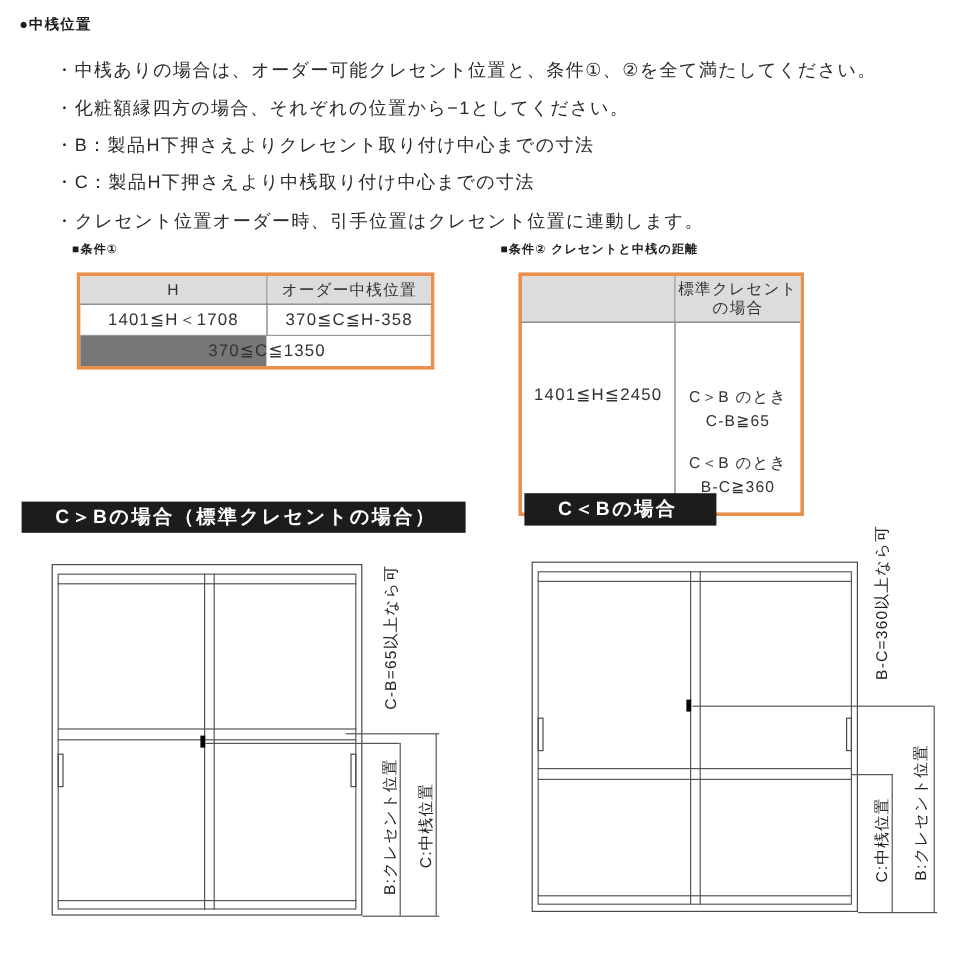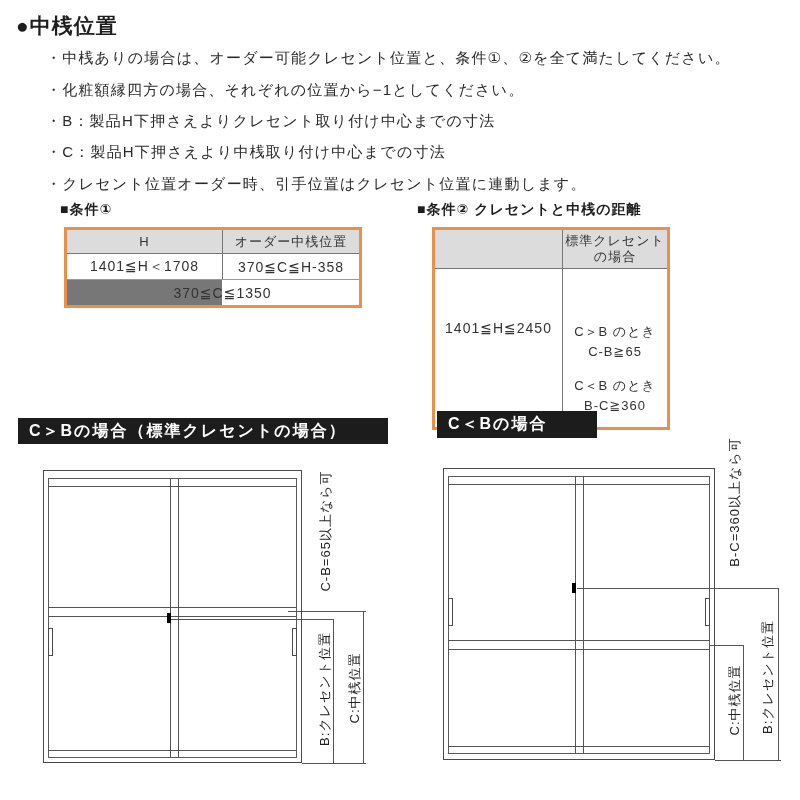--- a/index.html
+++ b/index.html
@@ -1,35 +1,35 @@
 <!DOCTYPE html>
 <html><head>
 <meta charset="utf-8">
 <style>
   html,body{margin:0;padding:0;background:#fff;}
   #page{position:relative;width:800px;height:800px;background:#ffffff;overflow:hidden;
         font-family:"Liberation Sans","DejaVu Sans",sans-serif;color:#222;}
   .abs{position:absolute;}
   
-  .doc-title{left:16px;top:12px;font-size:21px;font-weight:bold;letter-spacing:1px;color:#1e1e1e;}
+  .doc-title{left:16px;top:12px;font-size:12px;font-weight:bold;letter-spacing:1px;color:#1e1e1e;}
   .bullet{left:46px;font-size:15px;letter-spacing:1.2px;color:#2a2a2a;white-space:nowrap;}
-  .sec-label{font-size:14px;font-weight:bold;letter-spacing:1px;color:#1e1e1e;}
+  .sec-label{font-size:10px;font-weight:bold;letter-spacing:1px;color:#1e1e1e;}
   
   .otable{border:3px solid #e8914f;background:#fff;}
   .grid{display:grid;}
   .cell{display:flex;align-items:center;justify-content:center;font-size:14px;letter-spacing:1px;color:#333;}
   .cell.small{font-size:13px;}
   .hdr{background:#dcdcdc;border-bottom:1px solid #777;}
   .rowsep{border-bottom:1px solid #999;}
   .pre{white-space:pre-line;text-align:center;line-height:16px;}
   .cond-lines{display:flex;flex-direction:column;align-items:center;justify-content:center;gap:3px;margin-top:40px;}
   .cond-lines .gap{height:12px;}
   
   .bar{background:#1c1c1c;color:#fff;font-weight:bold;font-size:16px;letter-spacing:2px;
-       display:flex;align-items:center;padding-left:11px;box-sizing:border-box;white-space:nowrap;}
+       display:flex;align-items:center;padding-left:28px;box-sizing:border-box;white-space:nowrap;}
   
   .hline{height:1px;background:#555;}
   .vline{width:1px;background:#555;}
   .rect{border:1px solid #4a4a4a;box-sizing:border-box;background:transparent;}
   .vlabel{font-size:13px;letter-spacing:1px;color:#222;text-align:center;white-space:nowrap;
           height:16px;line-height:16px;transform:rotate(-90deg);transform-origin:center;}
   .cres{background:#000;}
 </style>
 </head>
 <body>

